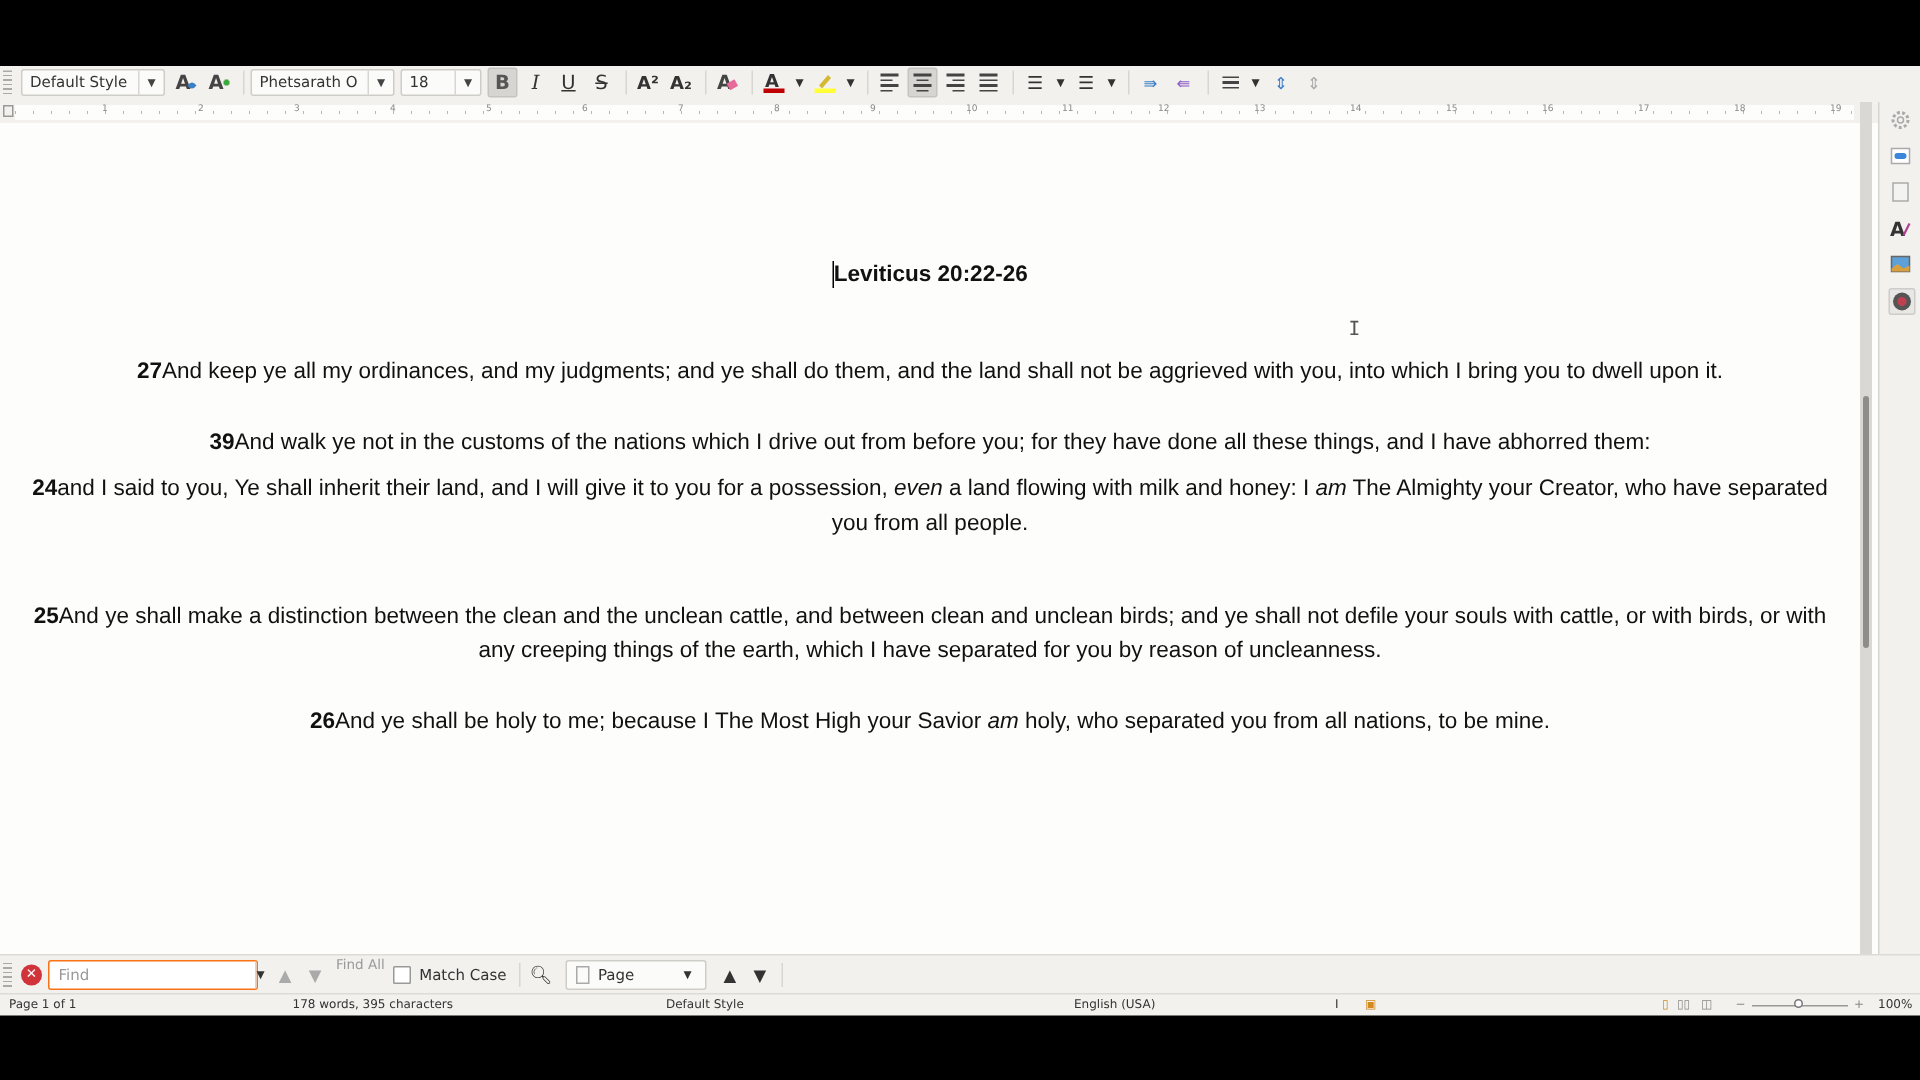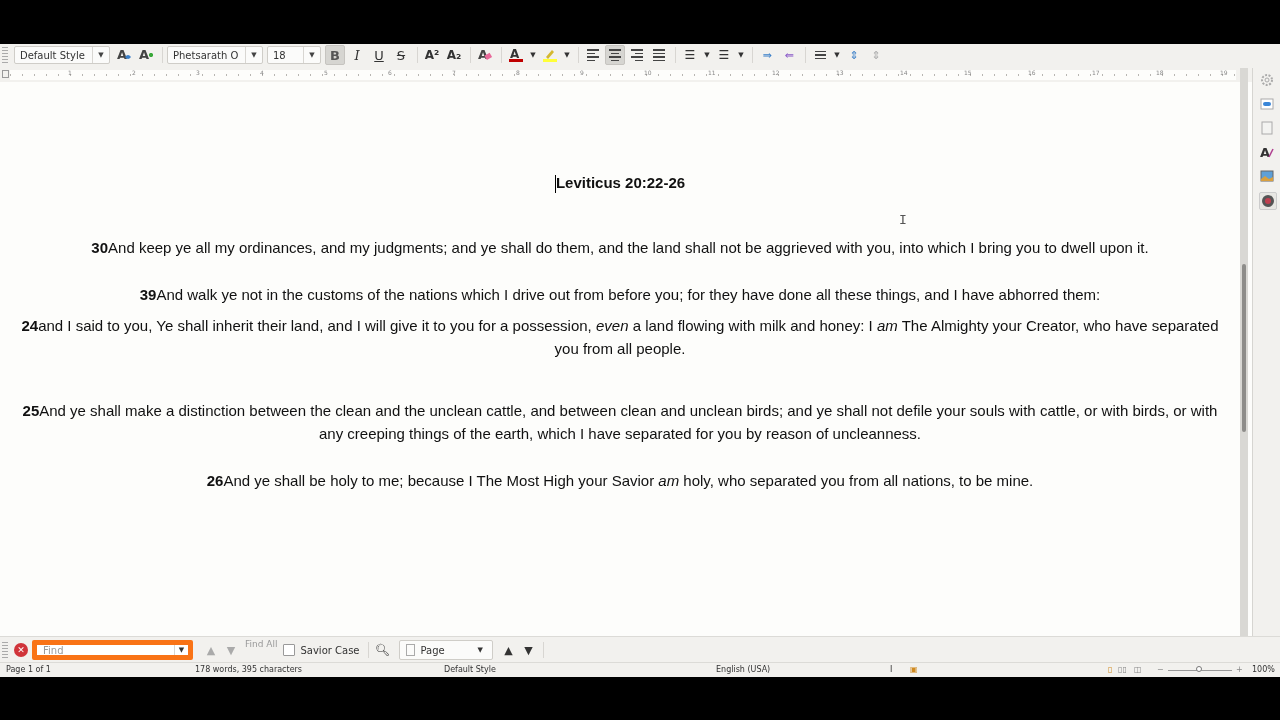--- a/index.html
+++ b/index.html
@@ -39,21 +39,21 @@
   .vscroll { position:absolute; left:1240px; top:24px; width:8px; height:568px; background:#d9d8d4; }
   .vscroll .thumb { position:absolute; left:2px; top:196px; width:4px; height:168px; background:#8e8d8a; border-radius:2px; }
 
   
   .sidebar { position:absolute; left:1252px; top:24px; width:28px; height:568px; background:#f2f1ee; border-left:1px solid #d6d5d1; }
   .sb-btn { position:absolute; left:6px; width:16px; height:16px; display:flex; align-items:center; justify-content:center; font-size:12px; }
 
   
   .findbar { position:absolute; left:0; top:592px; width:1280px; height:26px; background:#f2f1ee; border-top:1px solid #dcdbd7; display:flex; align-items:center; font-size:10px; color:#333; }
   .close-x { width:14px; height:14px; border-radius:50%; background:#d0343a; color:#fff; font-size:9px; display:flex; align-items:center; justify-content:center; margin-right:4px; font-weight:bold; }
-  .find-input { width:161px; height:20px; border:5px solid #f97316; background:#fff; display:flex; align-items:center; box-sizing:border-box; border-radius:2px; }
+  .find-input { width:140px; height:20px; border:1px solid #f97316; background:#fff; display:flex; align-items:center; box-sizing:border-box; border-radius:2px; }
   .find-input input { border:none; outline:none; width:134px; font-size:10px; padding:0 6px; color:#333; background:transparent; font-family:"DejaVu Sans", sans-serif; }
   .find-input input::placeholder { color:#999; }
   .find-input .arr { width:20px; height:100%; border-left:1px solid #d8d6d2; display:flex; align-items:center; justify-content:center; font-size:7px; }
   .navbtn { width:20px; display:flex; align-items:center; justify-content:center; font-size:11px; color:#aaa; }
   .navbtn.dark { color:#333; }
   .findall { color:#999; font-size:9px; margin:0 6px 12px 4px; }
   .chk { width:10px; height:10px; border:1px solid #999; background:#fff; margin-right:5px; border-radius:1px; }
   .page-combo { width:94px; height:20px; border:1px solid #cfcdc8; background:#fbfbfa; display:flex; align-items:center; box-sizing:border-box; margin:0 6px; border-radius:2px; }
   .page-combo .doc-ic { width:7px; height:10px; border:1px solid #aaa; margin:0 6px 0 6px; }
   .page-combo .val { flex:1; font-size:10px; }
@@ -213,21 +213,21 @@
     <span class="num" style="left:1028px">16</span>
     <span class="num" style="left:1092px">17</span>
     <span class="num" style="left:1156px">18</span>
     <span class="num" style="left:1220px">19</span>
   </div>
 
   <div class="canvas">
     <div class="doc">
       <div class="title"><span class="caret"></span><span>Leviticus 20:22-26</span></div>
       <div id="verses">
-          <div class="verse" style="top: 154px; left: 8px; width: 1224px;"><b>30</b><span>And keep ye all my ordinances, and my judgments; and ye shall do them, and the land shall not be aggrieved with you, into which I bring you to dwell upon it.</span></div>
+          <div class="verse" style="top: 154px; left: 8px; width: 1224px;"><b>27</b><span>And keep ye all my ordinances, and my judgments; and ye shall do them, and the land shall not be aggrieved with you, into which I bring you to dwell upon it.</span></div>
           <div class="verse" style="top: 201px; left: 8px; width: 1224px;"><b>39</b><span>And walk ye not in the customs of the nations which I drive out from before you; for they have done all these things, and I have abhorred them:</span></div>
           <div class="verse" style="top: 232px; left: 8px; width: 1224px;"><b>24</b><span>and I said to you, Ye shall inherit their land, and I will give it to you for a possession, </span><i>even</i><span> a land flowing with milk and honey: I </span><i>am</i><span> The Almighty your Creator, who have separated you from all people.</span></div>
           <div class="verse" style="top: 317px; left: 20px; width: 1200px;"><b>25</b><span>And ye shall make a distinction between the clean and the unclean cattle, and between clean and unclean birds; and ye shall not defile your souls with cattle, or with birds, or with any creeping things of the earth, which I have separated for you by reason of uncleanness.</span></div>
           <div class="verse" style="top: 387px; left: 8px; width: 1224px;"><b>26</b><span>And ye shall be holy to me; because I The Most High your Savior </span><i>am</i><span> holy, who separated you from all nations, to be mine.</span></div>
         </div>
     </div>
     <span class="ibeam">I</span>
   </div>
 
   <div class="vscroll">
@@ -280,21 +280,21 @@
       <span class="arr">▼</span>
     </div>
     <div class="navbtn" style="margin-left:8px">
         <span>▲</span>
       </div>
     <div class="navbtn">
         <span>▼</span>
       </div>
     <span class="findall">Find All</span>
     <div class="chk"></div>
-    <span>Savior Case</span>
+    <span>Match Case</span>
     <div class="sep" style="margin-left:8px"></div>
     <div class="navbtn dark" style="font-size:12px">
         <span>🔍︎</span>
       </div>
     <div class="page-combo">
       <span class="doc-ic"></span>
       <span class="val">Page</span>
       <span class="arr">▼</span>
     </div>
     <div class="navbtn dark">

